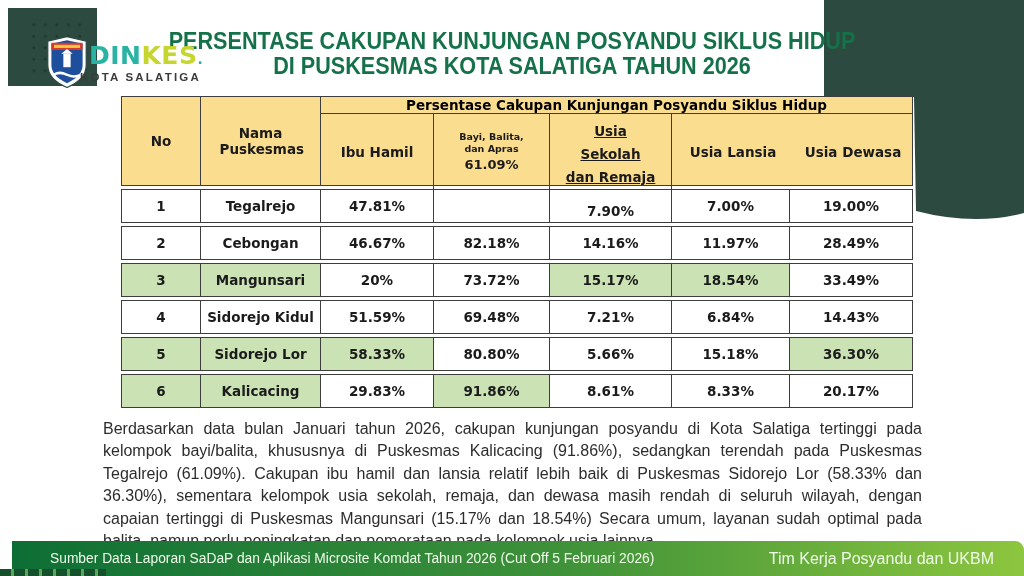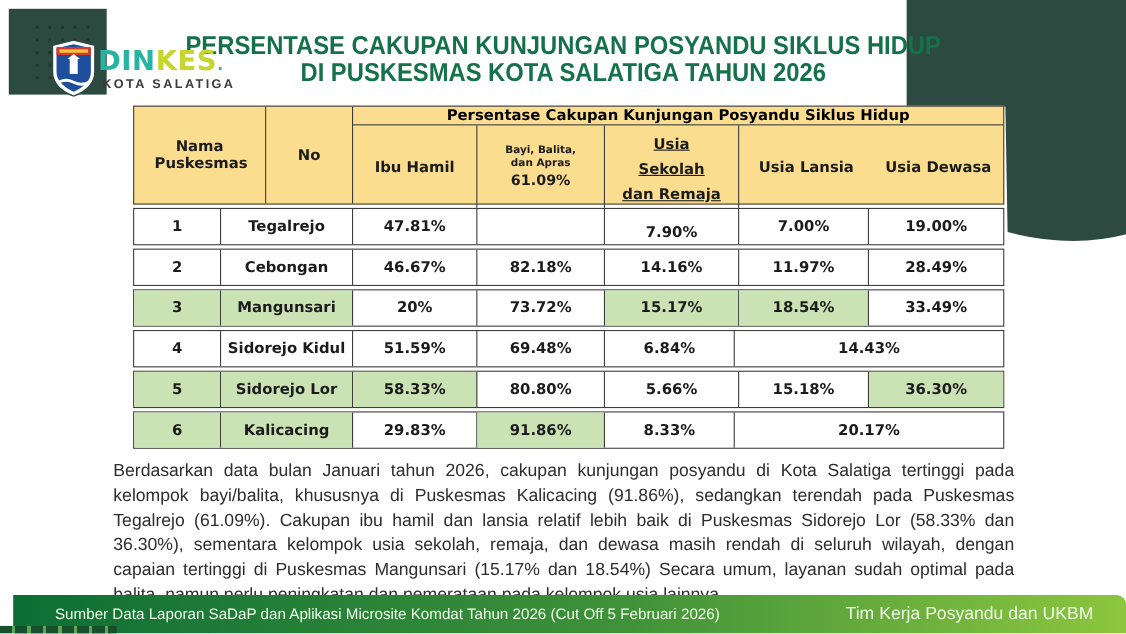--- a/index.html
+++ b/index.html
@@ -13,21 +13,21 @@
         background-image:radial-gradient(circle,#1f372f 1.4px,transparent 1.6px);
         background-size:11.5px 11.5px;}
 
   
   .shield{position:absolute;left:46px;top:36px;width:42px;height:52px;z-index:3;}
   .brand{position:absolute;left:89px;top:41px;font-family:"DejaVu Sans",sans-serif;
          font-weight:bold;font-size:25px;letter-spacing:0.5px;z-index:3;white-space:nowrap;}
   .brand .p1{color:#29b3a2;}
   .brand .p2{color:#c6d62f;}
   .brand .dot{color:#29b3a2;font-size:14px;}
-  .brand-sub{position:absolute;left:93px;top:71px;font-size:11.5px;font-weight:bold;
+  .brand-sub{position:absolute;left:80px;top:71px;font-size:11.5px;font-weight:bold;
              letter-spacing:2.2px;color:#3b3b3b;z-index:3;white-space:nowrap;}
 
   
   .title{position:absolute;left:0;top:29px;width:1024px;text-align:center;color:#15714a;
          font-family:"Liberation Sans",sans-serif;font-weight:bold;font-size:23.5px;line-height:25px;z-index:2;}
   .title div{transform:scaleX(0.92);transform-origin:50% 50%;white-space:nowrap;}
 
   
   .shape-tr{position:absolute;right:0;top:0;width:200px;height:230px;z-index:1;}
 
@@ -97,24 +97,24 @@
     <div>PERSENTASE CAKUPAN KUNJUNGAN POSYANDU SIKLUS HIDUP</div>
     <div>DI PUSKESMAS KOTA SALATIGA TAHUN 2026</div>
   </div>
 
   <svg class="shape-tr" viewBox="0 0 200 230" preserveAspectRatio="none">
     <path d="M0 0 H200 V213 Q150 226 92 211 L90 97 Q40 97 0 97 Z" fill="#2d4a41"></path>
   </svg>
 
   <div class="table-wrap">
     <div class="thead">
+      <div class="td c0 th-no">No</div>
       <div class="td c1 th-name">
         <span class="lbl">Nama Puskesmas</span>
       </div>
-      <div class="td c0 th-no">No</div>
       <div class="th-right">
         <div class="group-h">Persentase Cakupan Kunjungan Posyandu Siklus Hidup</div>
         <div class="sub-row" id="sub-row">
             <div class="td sub c2">
               <span class="lbl">Ibu Hamil</span>
             </div>
             <div class="td sub c3 bayi">
               <span class="lbl">Bayi, Balita, dan Apras</span>
               <span class="note">61.09%</span>
             </div>
@@ -156,37 +156,39 @@
           <div class="td c3">73.72%</div>
           <div class="td c4 hl">15.17%</div>
           <div class="td c5 hl">18.54%</div>
           <div class="td c6">33.49%</div>
         </div>
         <div class="trow">
           <div class="td c0">4</div>
           <div class="td c1">Sidorejo Kidul</div>
           <div class="td c2">51.59%</div>
           <div class="td c3">69.48%</div>
+          <div class="td c4">7.21%</div>
           <div class="td c5">6.84%</div>
           <div class="td c6">14.43%</div>
         </div>
         <div class="trow">
           <div class="td c0 hl">5</div>
           <div class="td c1 hl">Sidorejo Lor</div>
           <div class="td c2 hl">58.33%</div>
           <div class="td c3">80.80%</div>
           <div class="td c4">5.66%</div>
           <div class="td c5">15.18%</div>
           <div class="td c6 hl">36.30%</div>
         </div>
         <div class="trow">
           <div class="td c0 hl">6</div>
           <div class="td c1 hl">Kalicacing</div>
           <div class="td c2">29.83%</div>
           <div class="td c3 hl">91.86%</div>
+          <div class="td c4">8.61%</div>
           <div class="td c5">8.33%</div>
           <div class="td c6">20.17%</div>
         </div>
       </div>
   </div>
 
   <div class="summary">Berdasarkan data bulan Januari tahun 2026, cakupan kunjungan posyandu di Kota Salatiga tertinggi pada kelompok bayi/balita, khususnya di Puskesmas Kalicacing (91.86%), sedangkan terendah pada Puskesmas Tegalrejo (61.09%). Cakupan ibu hamil dan lansia relatif lebih baik di Puskesmas Sidorejo Lor (58.33% dan 36.30%), sementara kelompok usia sekolah, remaja, dan dewasa masih rendah di seluruh wilayah, dengan capaian tertinggi di Puskesmas Mangunsari (15.17% dan 18.54%) Secara umum, layanan sudah optimal pada balita, namun perlu peningkatan dan pemerataan pada kelompok usia lainnya.</div>
 
   <div class="footer">
     <span class="footer-left">Sumber Data Laporan SaDaP dan Aplikasi Microsite Komdat Tahun 2026 (Cut Off 5 Februari 2026)</span>

